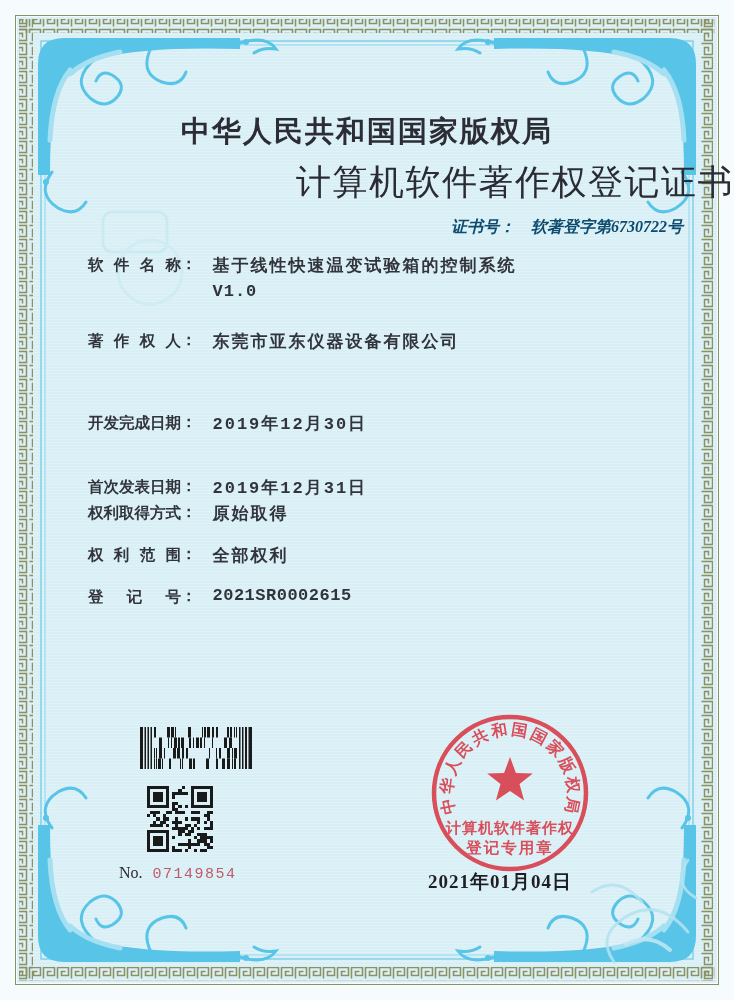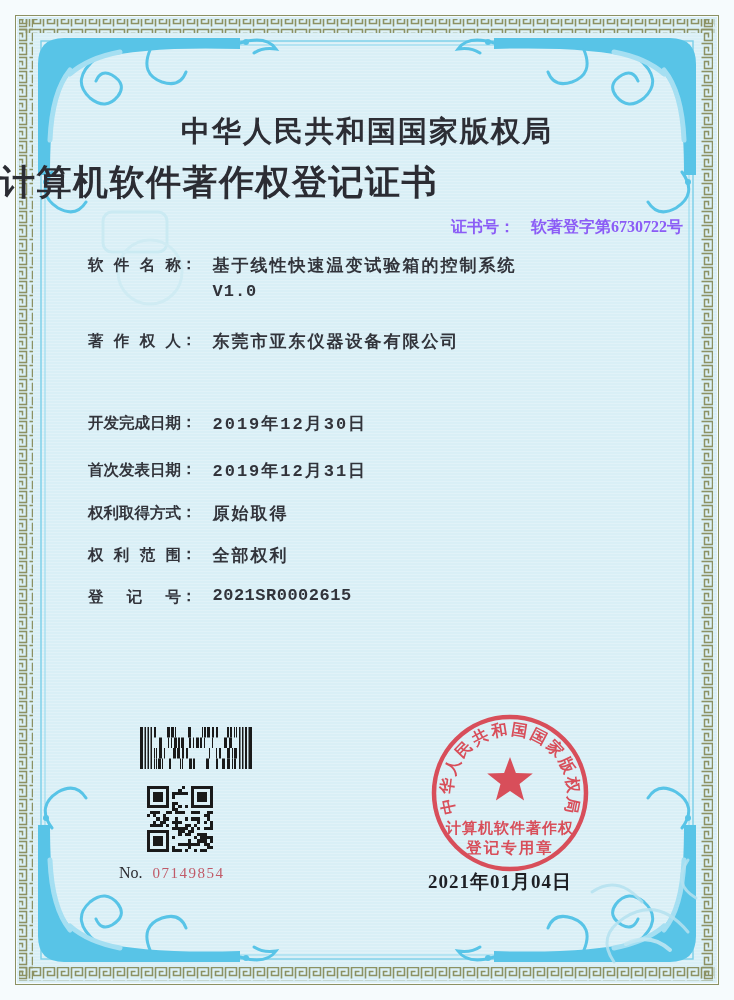--- a/index.html
+++ b/index.html
@@ -8,40 +8,40 @@
           background:#f6fbfd; overflow:hidden; }
   .interior { position:absolute; left:17px; top:17px; right:17px; bottom:17px;
               background:#d9eff6; z-index:1; }
   .interior::after { content:""; position:absolute; inset:0;
     background:repeating-linear-gradient(0deg, rgba(255,255,255,.20) 0 1px, rgba(255,255,255,0) 1px 3px); }
   .frame-svg { position:absolute; inset:0; z-index:2; pointer-events:none; }
   .content { position:absolute; inset:0; z-index:4; color:#32343b; }
 
   .authority { position:absolute; left:0; top:112px; width:100%; text-align:center;
                font-size:29px; font-weight:700; letter-spacing:2px; color:#2c2d34; }
-  .cert-title { position:absolute; left:0; top:159px; width:100%; text-align:left;
-                font-size:35px; font-weight:700; letter-spacing:1.5px; color:#2b2c33; }
-  .cert-no { position:absolute; left:451px; top:217px; font-size:16px; font-weight:700; color:#8b5cf6; }
+  .cert-title { position:absolute; left:0; top:159px; width:100%; text-align:right;
+                font-size:35px; font-weight:400; letter-spacing:1.5px; color:#2b2c33; }
+  .cert-no { position:absolute; left:451px; top:217px; font-size:16px; font-weight:700; color:#0c4a6e;font-style:italic; }
   .cert-no .cv { margin-left:16px; }
 
   .row { position:absolute; left:88px; font-weight:700; white-space:nowrap; }
   .row .lbl { display:inline-block; width:93px; font-size:15.5px;
               text-align:justify; text-align-last:justify; vertical-align:top; padding-top:1px; }
   .row .colon { font-size:15.5px; margin-right:16px; vertical-align:top; }
   .row .val { display:inline-block; font-size:17px; letter-spacing:2px; white-space:normal;font-family:Liberation Mono, monospace; }
   .row .val span { display:block; line-height:25px; }
 
   .statement { position:absolute; left:68px; top:630px; width:606px;
                font-size:17.5px; font-weight:700; letter-spacing:1.5px;
                line-height:44px; text-indent:2em; color:#2f3138; }
 
   .bc { position:absolute; left:140px; top:727px; }
   .qr { position:absolute; left:147px; top:786px; }
   .serial { position:absolute; left:119px; top:864px; font-size:16px; color:#2b2b30; }
-  .serial .num { margin-left:10px; font-family:Liberation Serif, serif;
+  .serial .num { margin-left:10px; font-family:Liberation Mono, monospace;
                  font-size:15px; letter-spacing:1.5px; color:#c05a68; }
   .seal-svg { position:absolute; left:417px; top:700px; z-index:5; }
   .issue-date { position:absolute; left:428px; top:869px; font-size:19px; font-weight:700;
                 letter-spacing:1px; color:#1e1f24; z-index:6; }
 </style>
 </head>
 <body>
 
 <div class="page">
   <div class="interior"></div>
@@ -102,21 +102,21 @@
 
     <div class="row" style="top:254px">
       <span class="lbl">软件名称</span><span class="colon">：</span><span class="val"><span>基于线性快速温变试验箱的控制系统</span><span style="letter-spacing:1px">V1.0</span></span>
     </div>
     <div class="row" style="top:330px">
       <span class="lbl">著作权人</span><span class="colon">：</span><span class="val">东莞市亚东仪器设备有限公司</span>
     </div>
     <div class="row" style="top:412px">
       <span class="lbl">开发完成日期</span><span class="colon">：</span><span class="val">2019年12月30日</span>
     </div>
-    <div class="row" style="top:459px">
+    <div class="row" style="top:476px">
       <span class="lbl">首次发表日期</span><span class="colon">：</span><span class="val">2019年12月31日</span>
     </div>
     <div class="row" style="top:544px">
       <span class="lbl">权利范围</span><span class="colon">：</span><span class="val">全部权利</span>
     </div>
     <div class="row" style="top:502px">
       <span class="lbl">权利取得方式</span><span class="colon">：</span><span class="val">原始取得</span>
     </div>
     <div class="row" style="top:586px">
       <span class="lbl">登记号</span><span class="colon">：</span><span class="val" style="letter-spacing:0.5px">2021SR0002615</span>

